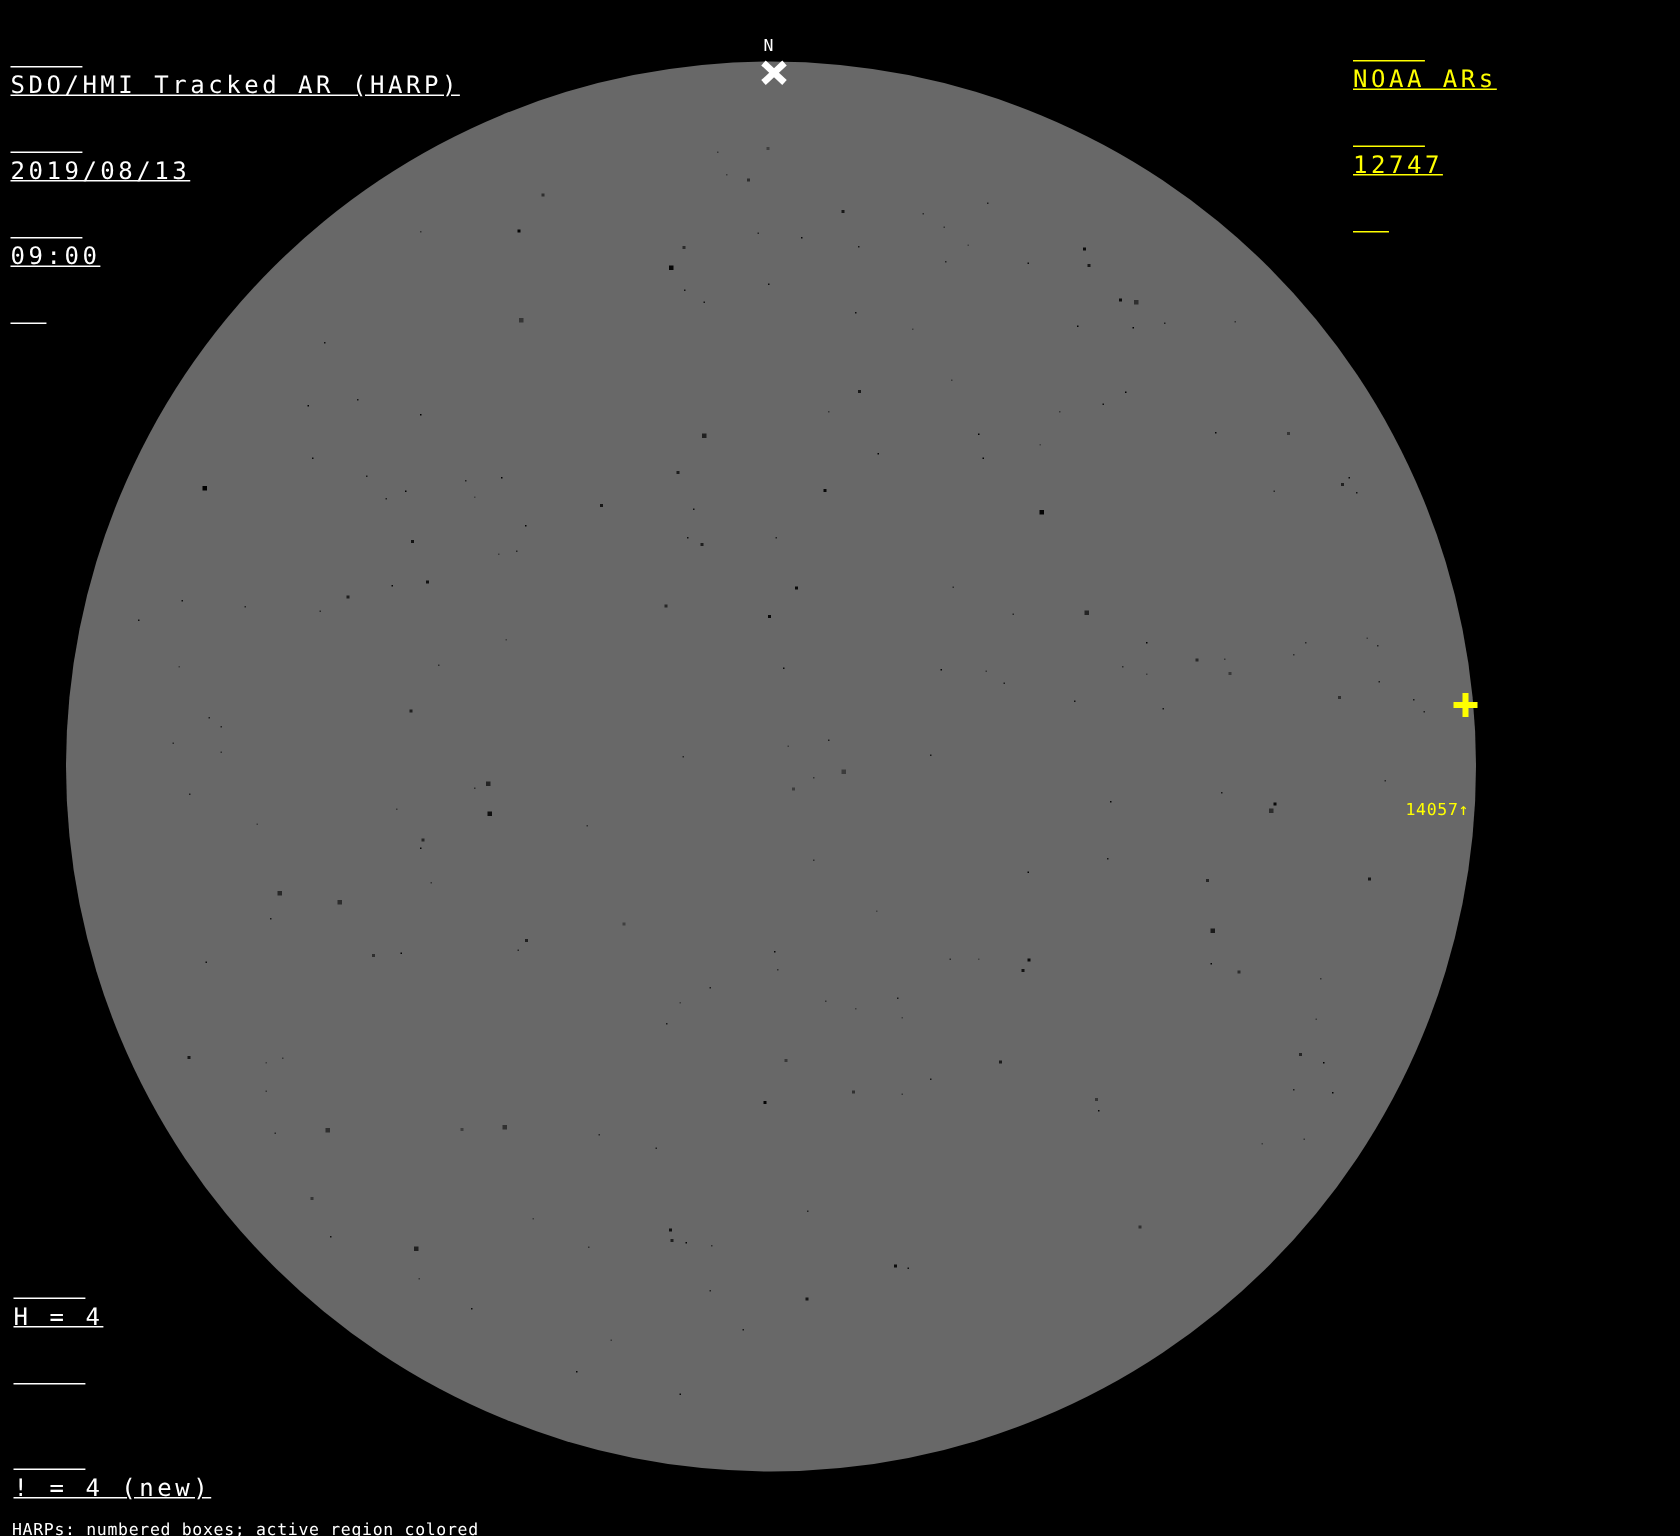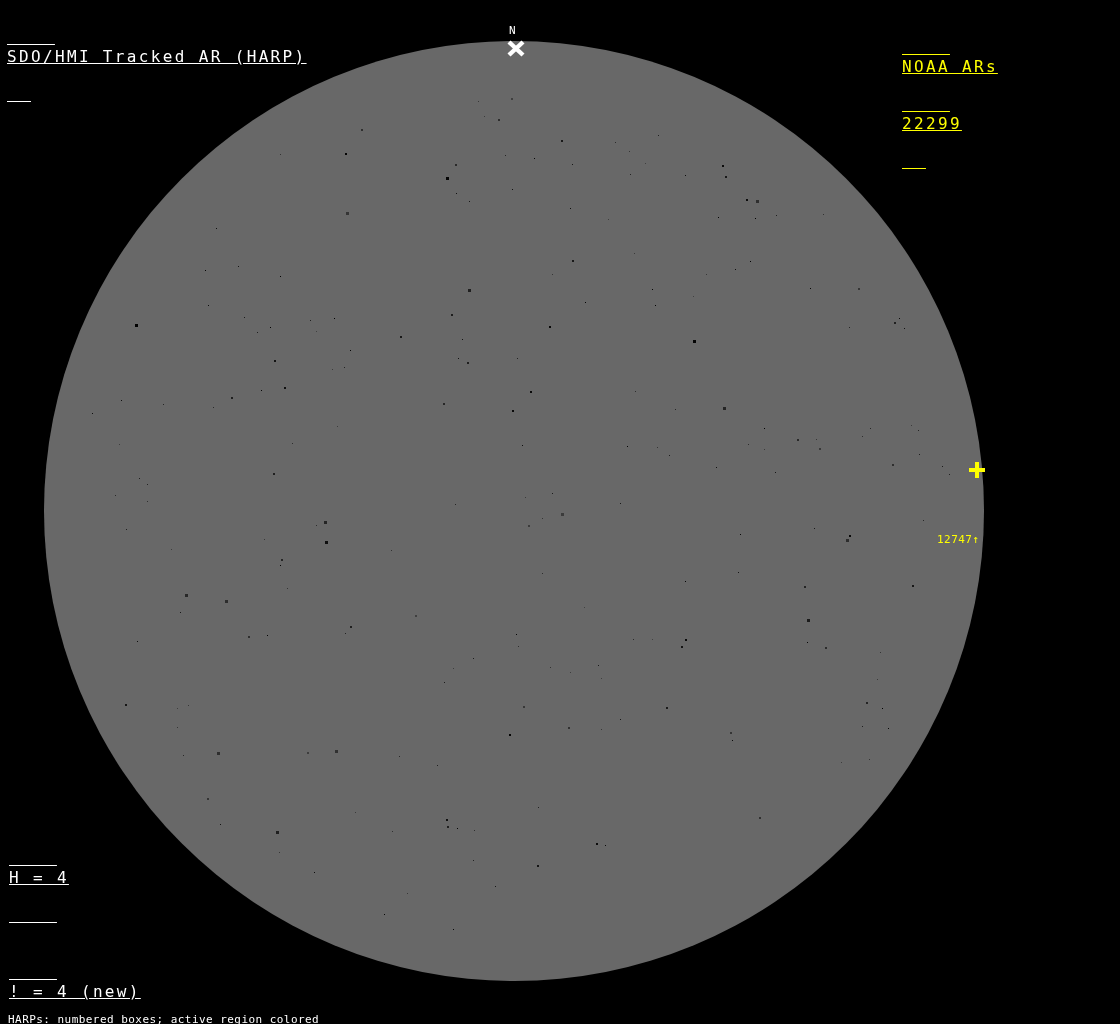--- a/index.html
+++ b/index.html
@@ -45,21 +45,21 @@
     letter-spacing: 0.45px;
   }
   .yellow { color: #ffff00; }
   .marker {
     position: absolute;
     display: block;
   }
   .spacer-line { height: 19px; }
   
   #header-block     { left: 7px;   top: 9px; }
-  #noaa-col         { left: 902px; top: 19px; }
+  #noaa-col         { left: 902px; top: 5px; }
   #harps-col        { left: 1013px;top: 9px; }
   #status-legend    { left: 9px;   top: 830px; }
   #footer-block     { left: 8px;   top: 987px; }
 </style>
 </head>
 <body>
 
 <div class="stage">
 
   <div class="disk" id="disk" style="left: 44px; top: 41px; height: 940px; width: 940px; background: rgb(104, 104, 104);">
@@ -283,29 +283,31 @@
   <div class="txt small" id="north-label" style="left: 509px; top: 24px;">N</div>
   <svg class="marker" id="north-x" width="20" height="17" viewBox="0 0 20 17" style="left: 506px; top: 40px;">
     <line x1="3" y1="2" x2="17" y2="15" stroke="#ffffff" stroke-width="4.4"></line>
     <line x1="17" y1="2" x2="3" y2="15" stroke="#ffffff" stroke-width="4.4"></line>
   </svg>
 
   <svg class="marker" id="ar-plus" width="18" height="18" viewBox="0 0 18 18" style="left: 968px; top: 461px;">
     <line x1="9" y1="1" x2="9" y2="17" stroke="#ffff00" stroke-width="4"></line>
     <line x1="1" y1="9" x2="17" y2="9" stroke="#ffff00" stroke-width="4"></line>
   </svg>
-  <div class="txt small yellow" id="ar-label" style="left: 937px; top: 533px;">12747↑</div>
+  <div class="txt small yellow" id="ar-label" style="left: 937px; top: 533px;">14057↑</div>
 
   <div class="txt big" id="header-block">
     <div>SDO/HMI Tracked AR (HARP)</div>
+    <div>2019/08/13</div>
+    <div>09:00</div>
   </div>
 
   <div class="txt big yellow" id="noaa-col">
     <div>NOAA ARs</div>
-    <div>22299</div>
+    <div>12747</div>
   </div>
 
   <div class="txt big" id="status-legend">
     <div>H = 4</div>
     <div class="spacer-line"></div>
     <div>! = 4 (new)</div>
     
     
     
     

